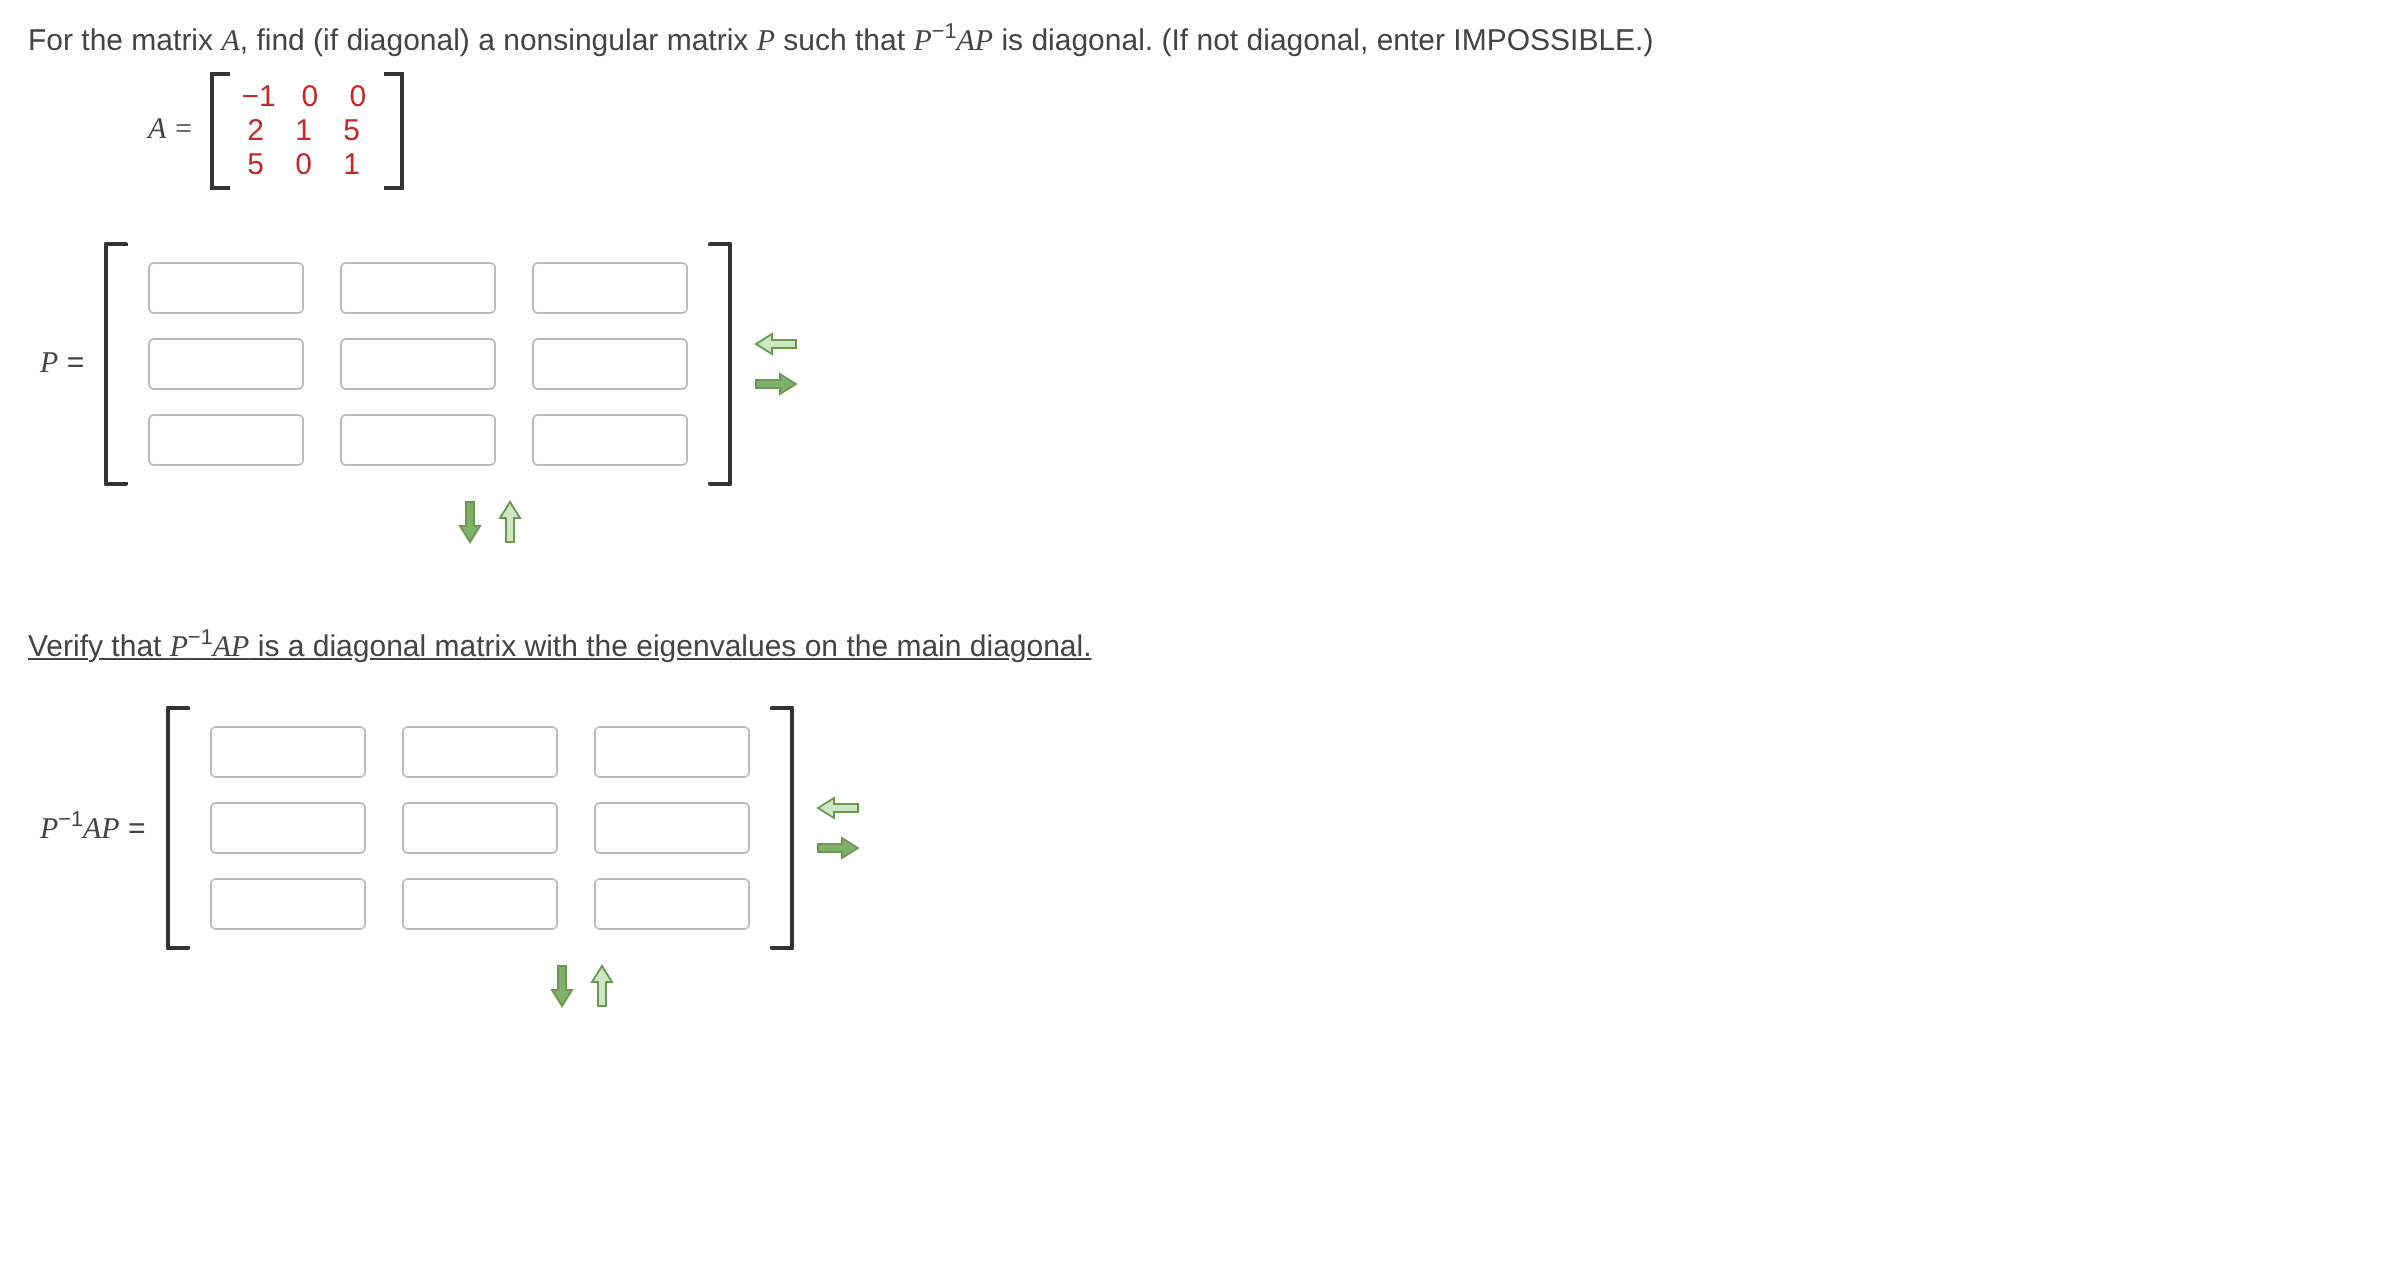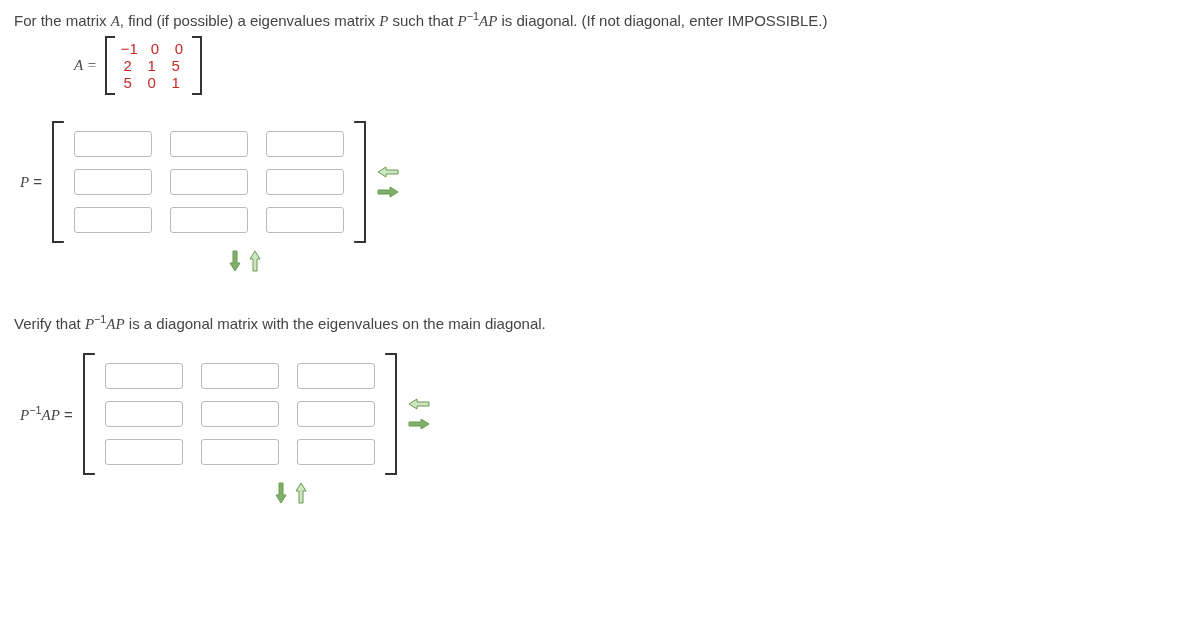--- a/index.html
+++ b/index.html
@@ -89,27 +89,27 @@
     }
     .side-arrows svg { display: block; }
 
     .bottom-arrow-wrap {
       display: flex;
       margin-left: 34px;
       margin-bottom: 40px;
     }
     .bottom-arrow-wrap.pap { margin-left: 80px; margin-bottom: 0; }
 
-    .verify-text { margin-bottom: 20px; }
+    .verify-text { margin-bottom: 20px; text-decoration: underline; }
   </style>
 </head>
 <body>
 
 <div class="problem-text">
-  <span>For the matrix </span><span class="italic">A</span><span>, find (if possible) a eigenvalues matrix </span><span class="italic">P</span><span> such that </span><span class="italic">P</span><sup>−1</sup><span class="italic">AP</span><span> is diagonal. (If not diagonal, enter IMPOSSIBLE.)</span>
+  <span>For the matrix </span><span class="italic">A</span><span>, find (if diagonal) a nonsingular matrix </span><span class="italic">P</span><span> such that </span><span class="italic">P</span><sup>−1</sup><span class="italic">AP</span><span> is diagonal. (If not diagonal, enter IMPOSSIBLE.)</span>
 </div>
 
 <div class="matrix-def">
   <span class="label italic">A =</span>
   <div class="bracket-matrix">
     <div class="bracket left"></div>
     <div class="matrix-body">
       <div class="row">
         <span class="cell">−1</span>
         <span class="cell">0</span>

